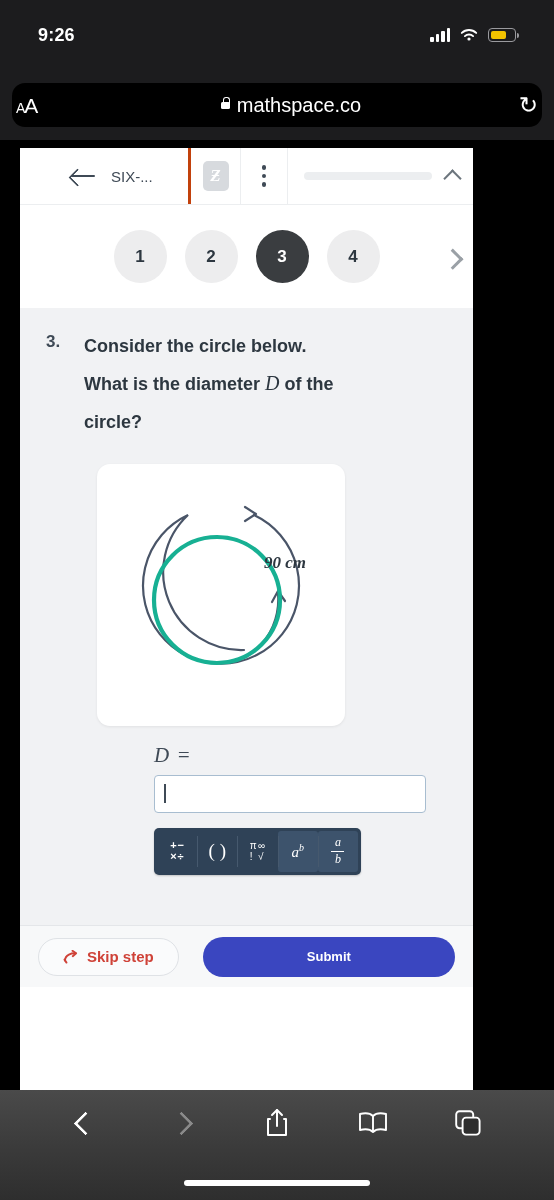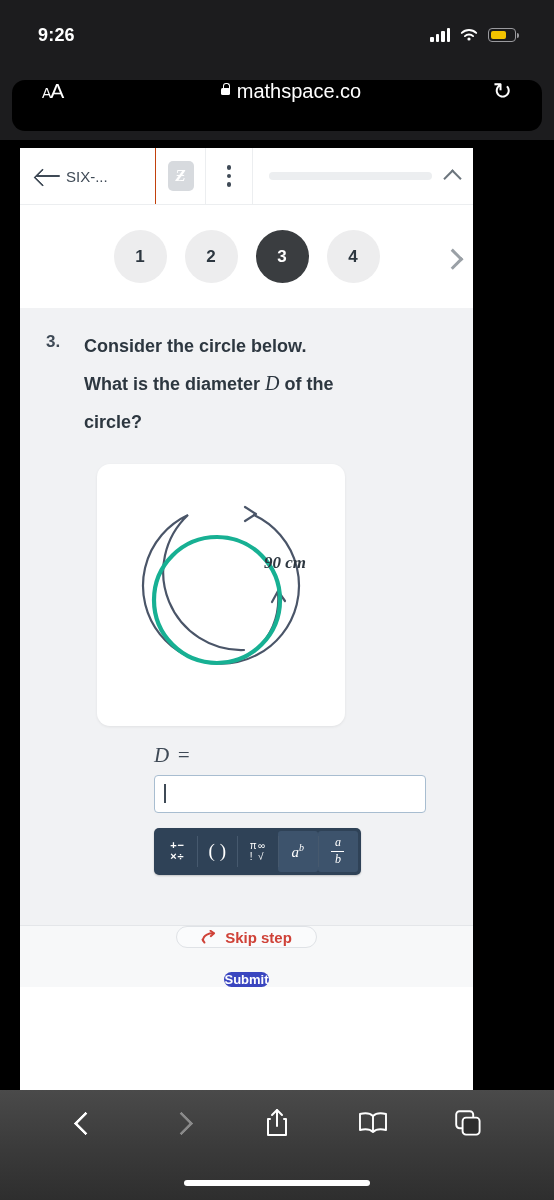--- a/index.html
+++ b/index.html
@@ -24,41 +24,41 @@
   .sig i:nth-child(3){ height:11px; } .sig i:nth-child(4){ height:14px; }
   .batt { width:28px; height:14px; border:1.6px solid #9a9a9e; border-radius:4px;
           position:relative; padding:1.6px; }
   .batt::after{ content:""; position:absolute; right:-4px; top:4px; width:2.2px;
                 height:5px; background:#9a9a9e; border-radius:0 2px 2px 0; }
   .batt span{ display:block; height:100%; width:68%; background:#f2c200; border-radius:2px; }
 
   
   .url-bar-wrap { position:absolute; top:70px; left:0; width:554px; height:70px;
                   background:#1c1c1e; padding:0 12px; display:flex; align-items:center; }
-  .url-bar { flex:1; height:51px; background:#000; border-radius:13px;
-             display:flex; align-items:flex-start; padding:0 30px; position:relative; }
+  .url-bar { flex:1; height:44px; background:#000; border-radius:13px;
+             display:flex; align-items:center; padding:0 4px; position:relative; }
   .aa { color:#fff; letter-spacing:-1px; line-height:1; }
   .aa .s{ font-size:14px; } .aa .l{ font-size:21px; }
   .url-center { position:absolute; left:0; right:0; display:flex; align-items:center;
                 justify-content:center; gap:7px; pointer-events:none;margin-left:28px; }
   .lock { width:9px; height:7px; background:#fff; border-radius:1.5px; position:relative; }
   .lock::before{ content:""; position:absolute; left:2px; top:-5px; width:5px; height:6px;
                  border:1.6px solid #fff; border-bottom:none; border-radius:3px 3px 0 0; }
   .url-text { color:#fff; font-size:20px; }
   .reload { margin-left:auto; color:#fff; font-size:23px; line-height:1; }
 
   
   .page { position:absolute; top:148px; left:20px; width:453px; height:942px;
           background:#fff; overflow:hidden; }
 
   
   .app-header { height:57px; display:flex; align-items:stretch;
                 border-bottom:1px solid #eceef0; background:#fff; }
-  .hdr-back { display:flex; align-items:center; gap:6px; padding:0 14px 0 16px;
-              border-right:1px solid #c2410c; min-width:136px; }
+  .hdr-back { display:flex; align-items:center; gap:16px; padding:0 14px 0 16px;
+              border-right:3px solid #c2410c; min-width:136px;margin-left:35px; }
   .back-arrow { width:24px; height:16px; position:relative; flex:none; }
   .back-arrow::before{ content:""; position:absolute; left:0; top:7px; width:24px;
                        height:2.4px; background:#3f4a56; border-radius:2px; }
   .back-arrow::after{ content:""; position:absolute; left:0; top:3px; width:11px;
                       height:11px; border-left:2.4px solid #3f4a56;
                       border-bottom:2.4px solid #3f4a56; transform:rotate(45deg);
                       border-radius:1px; }
   .hdr-title { font-size:15px; color:#3f4a56; white-space:nowrap; }
   .hdr-logo-cell { display:flex; align-items:center; justify-content:center; width:50px;
                    border-right:1px solid #eceef0; }
@@ -129,21 +129,21 @@
   .paren { font-size:19px; font-family:"Liberation Serif", serif; }
   .pow { font-family:"Liberation Serif", serif; font-style:italic; font-size:15px; }
   .pow sup { font-size:10px; }
   .frac { font-family:"Liberation Serif", serif; font-style:italic; font-size:12px;
           display:flex; flex-direction:column; align-items:center; line-height:1.12; }
   .frac .bar { width:13px; height:1px; background:#fff; margin:1px 0; }
 
   
   .actionbar { position:absolute; left:0; bottom:0; width:453px; height:62px;
                background:#f7f8f9; border-top:1px solid #e4e6e9;
-               display:flex; align-items:center; padding:0 18px; gap:24px;flex-direction:column; }
+               display:flex; align-items:center; padding:0 18px; gap:24px; }
   .skip-btn { height:38px; border:1px solid #dfe2e6; border-radius:19px;
               background:#fafbfc; color:#cf4238; font-size:15px; font-weight:700;
               display:flex; align-items:center; justify-content:center; gap:8px;
               padding:0 24px; }
   .submit-btn { flex:1; height:40px; border-radius:21px; background:#3a46c0;
                 color:#fff; font-size:13px; font-weight:700;
                 display:flex; align-items:center; justify-content:center; }
 
   
   .toolbar { position:absolute; left:0; bottom:0; width:554px; height:110px;

